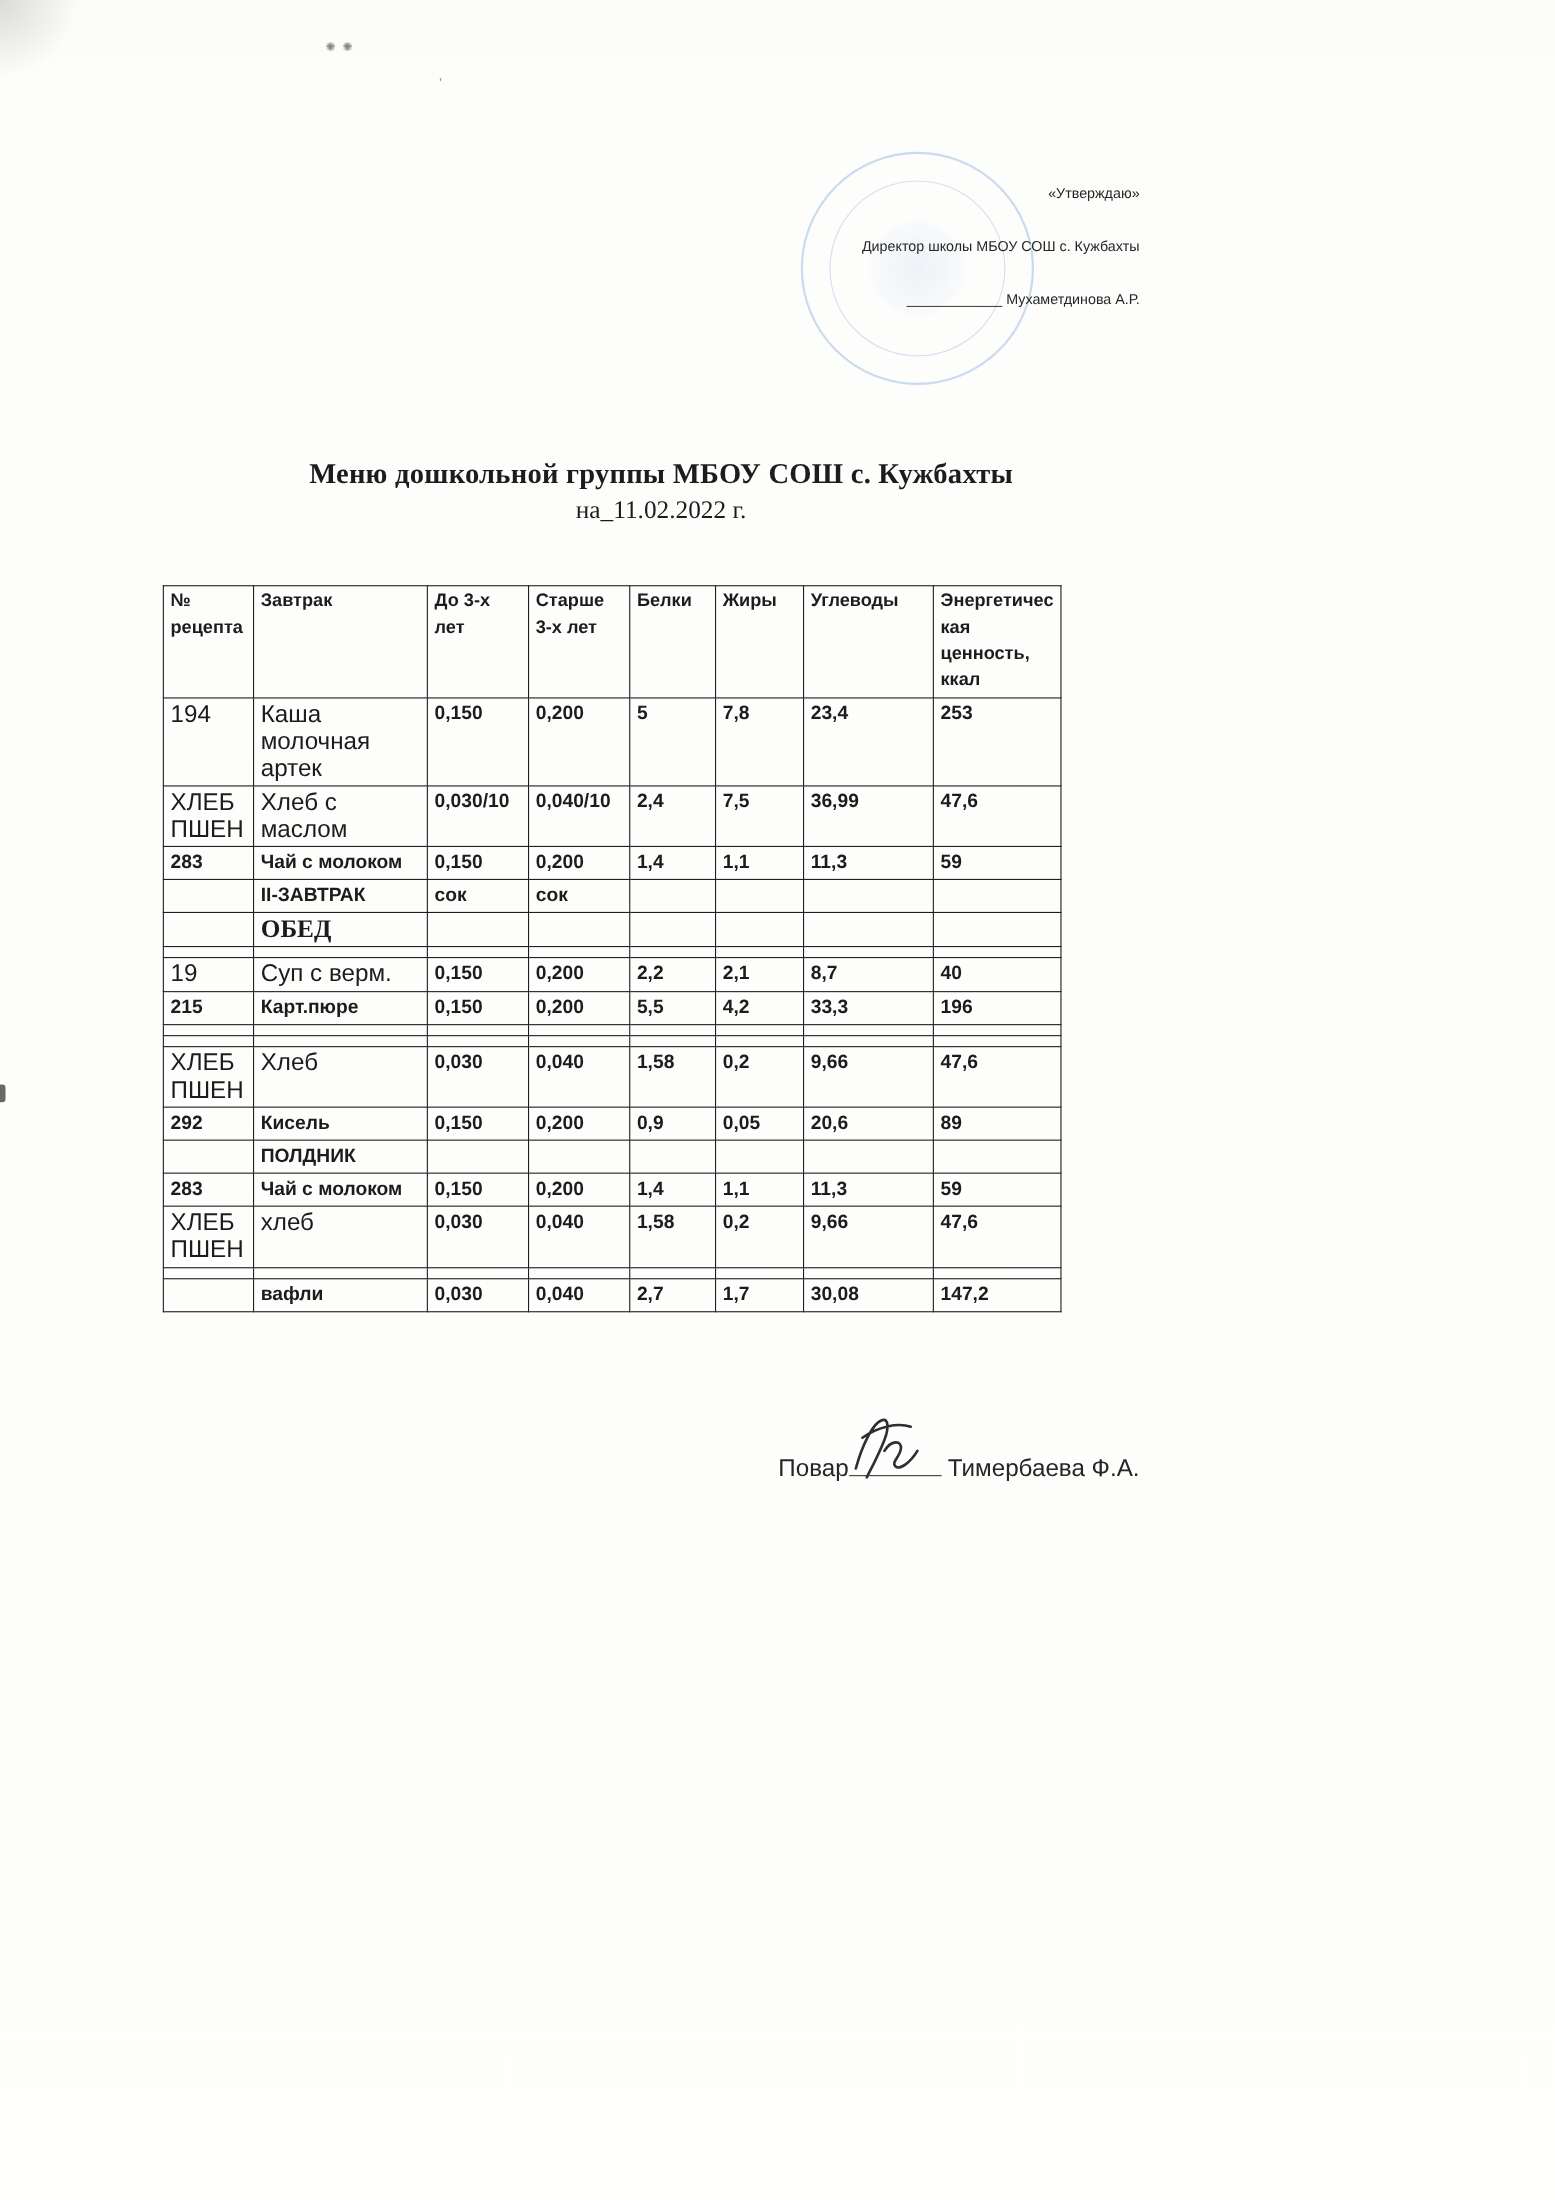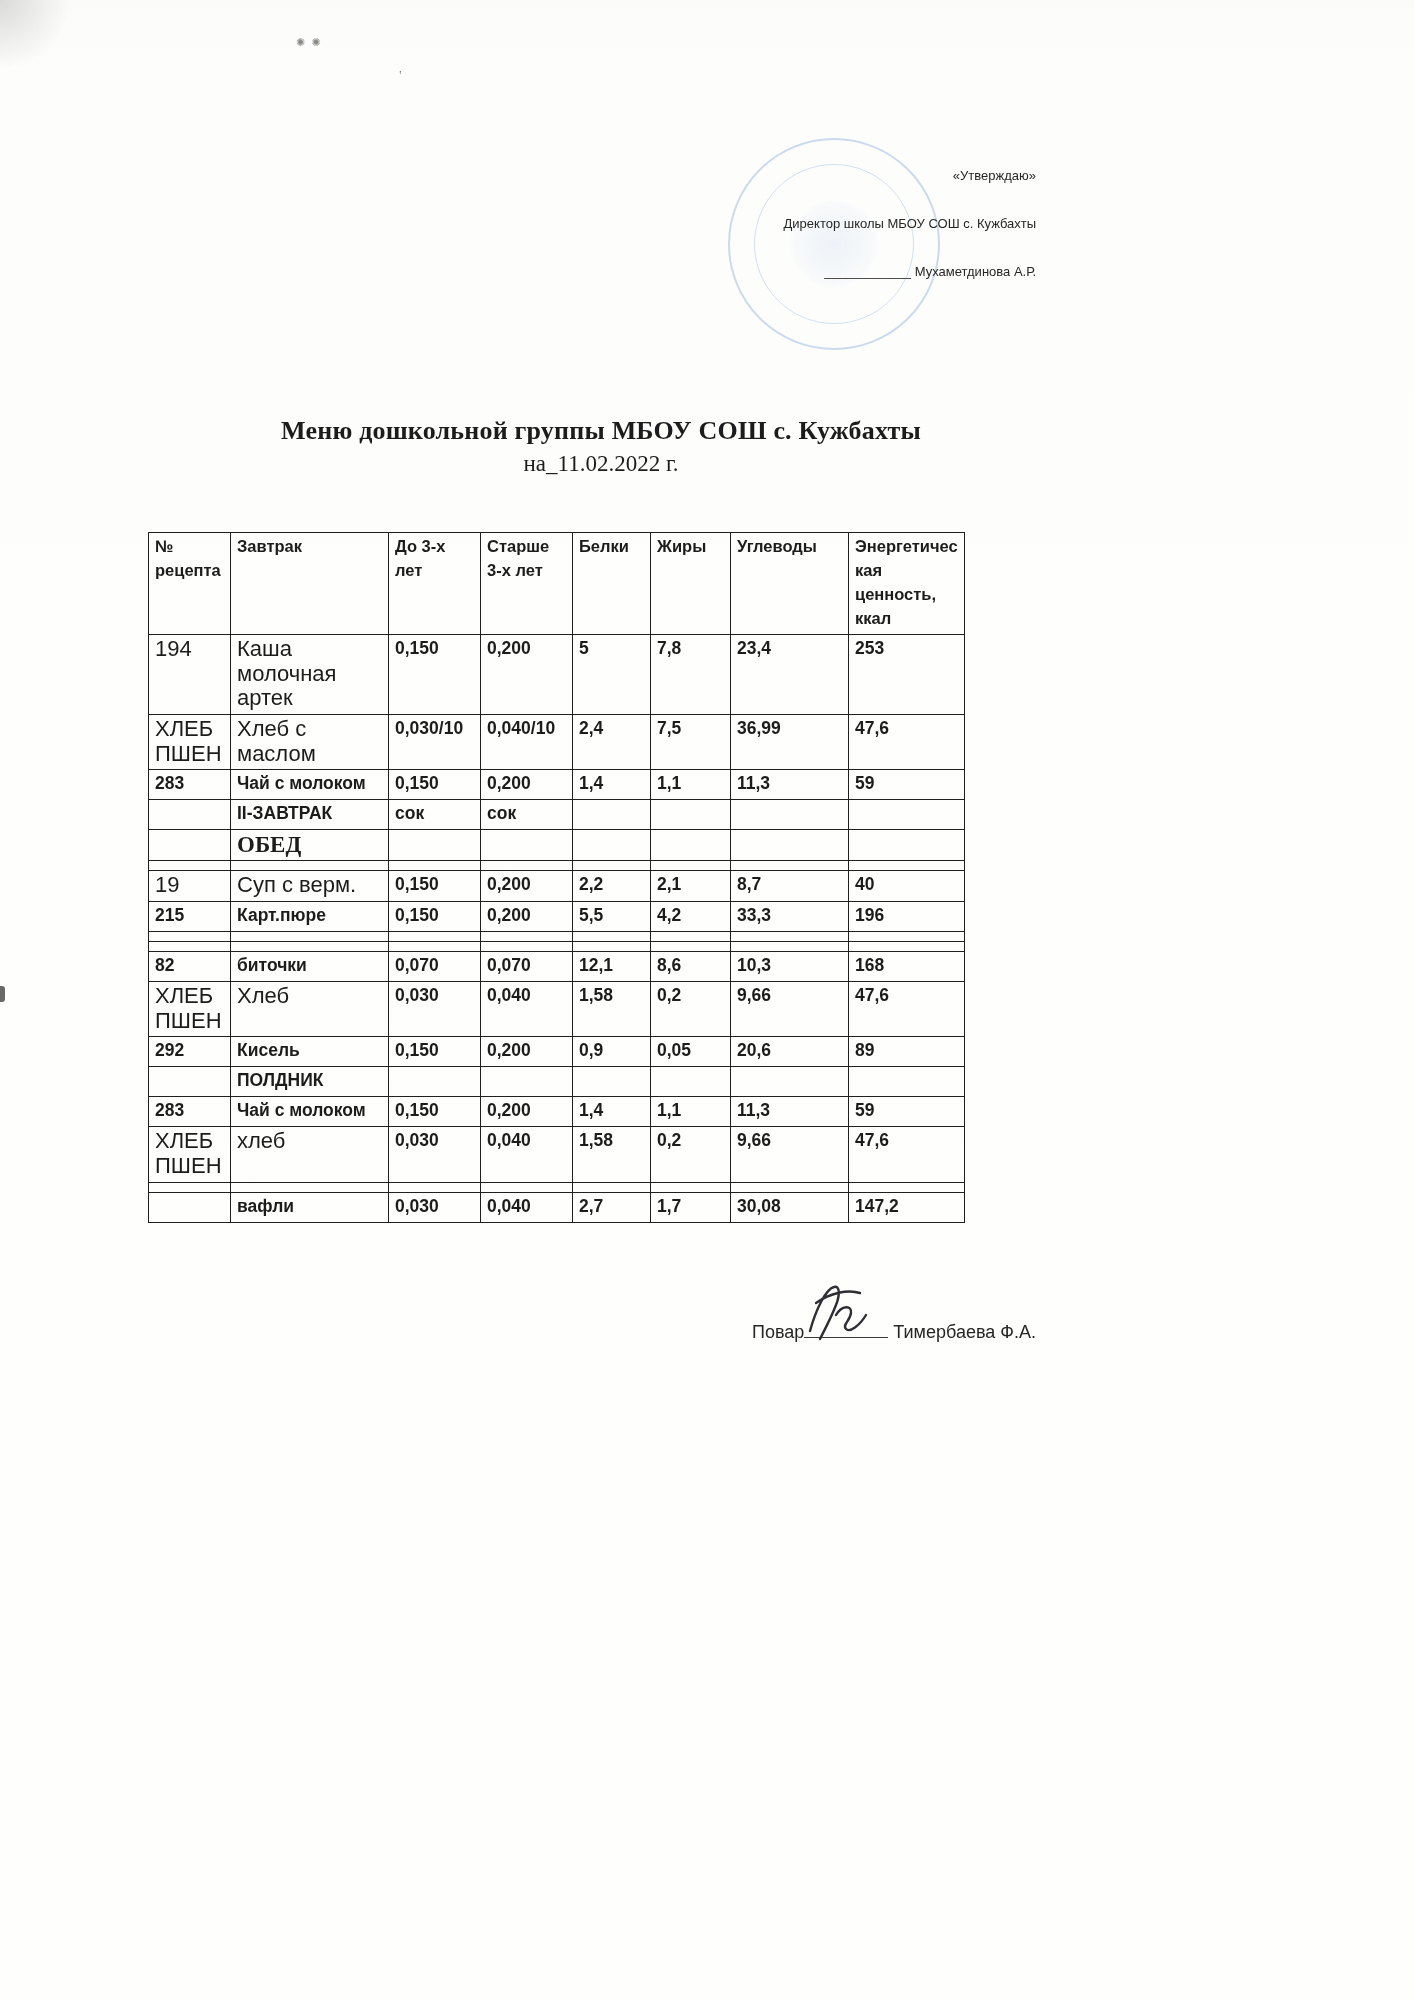--- a/index.html
+++ b/index.html
@@ -80,21 +80,21 @@
   table.menu td.bold { font-weight:700; }
   table.menu td.section {
     font-family:"Liberation Serif", serif;
     font-size:23px; font-weight:700; line-height:1.1;
   }
   table.menu tr.spacer td { height:9px; padding:0; }
 
   
   .footer {
     position:absolute; top:1322px; right:378px;
-    font-size:18px; color:#262626; white-space:nowrap;
+    font-size:22px; color:#262626; white-space:nowrap;
   }
   .uline {
     display:inline-block; width:84px; height:1px;
     border-bottom:1.6px solid #3a3a3a;
     position:relative; vertical-align:baseline;
   }
   .uline svg { position:absolute; left:-8px; bottom:-8px; }
 </style>
 </head>
 <body>
@@ -236,30 +236,20 @@
           <td></td>
           <td></td>
           <td></td>
           <td></td>
           <td></td>
           <td></td>
           <td></td>
           <td></td>
         </tr>
         <tr>
-          <td>82</td>
-          <td class="bold">биточки</td>
-          <td>0,070</td>
-          <td>0,070</td>
-          <td>12,1</td>
-          <td>8,6</td>
-          <td>10,3</td>
-          <td>168</td>
-        </tr>
-        <tr>
           <td class="serif">ХЛЕБ ПШЕН</td>
           <td class="serif">Хлеб</td>
           <td>0,030</td>
           <td>0,040</td>
           <td>1,58</td>
           <td>0,2</td>
           <td>9,66</td>
           <td>47,6</td>
         </tr>
         <tr>

